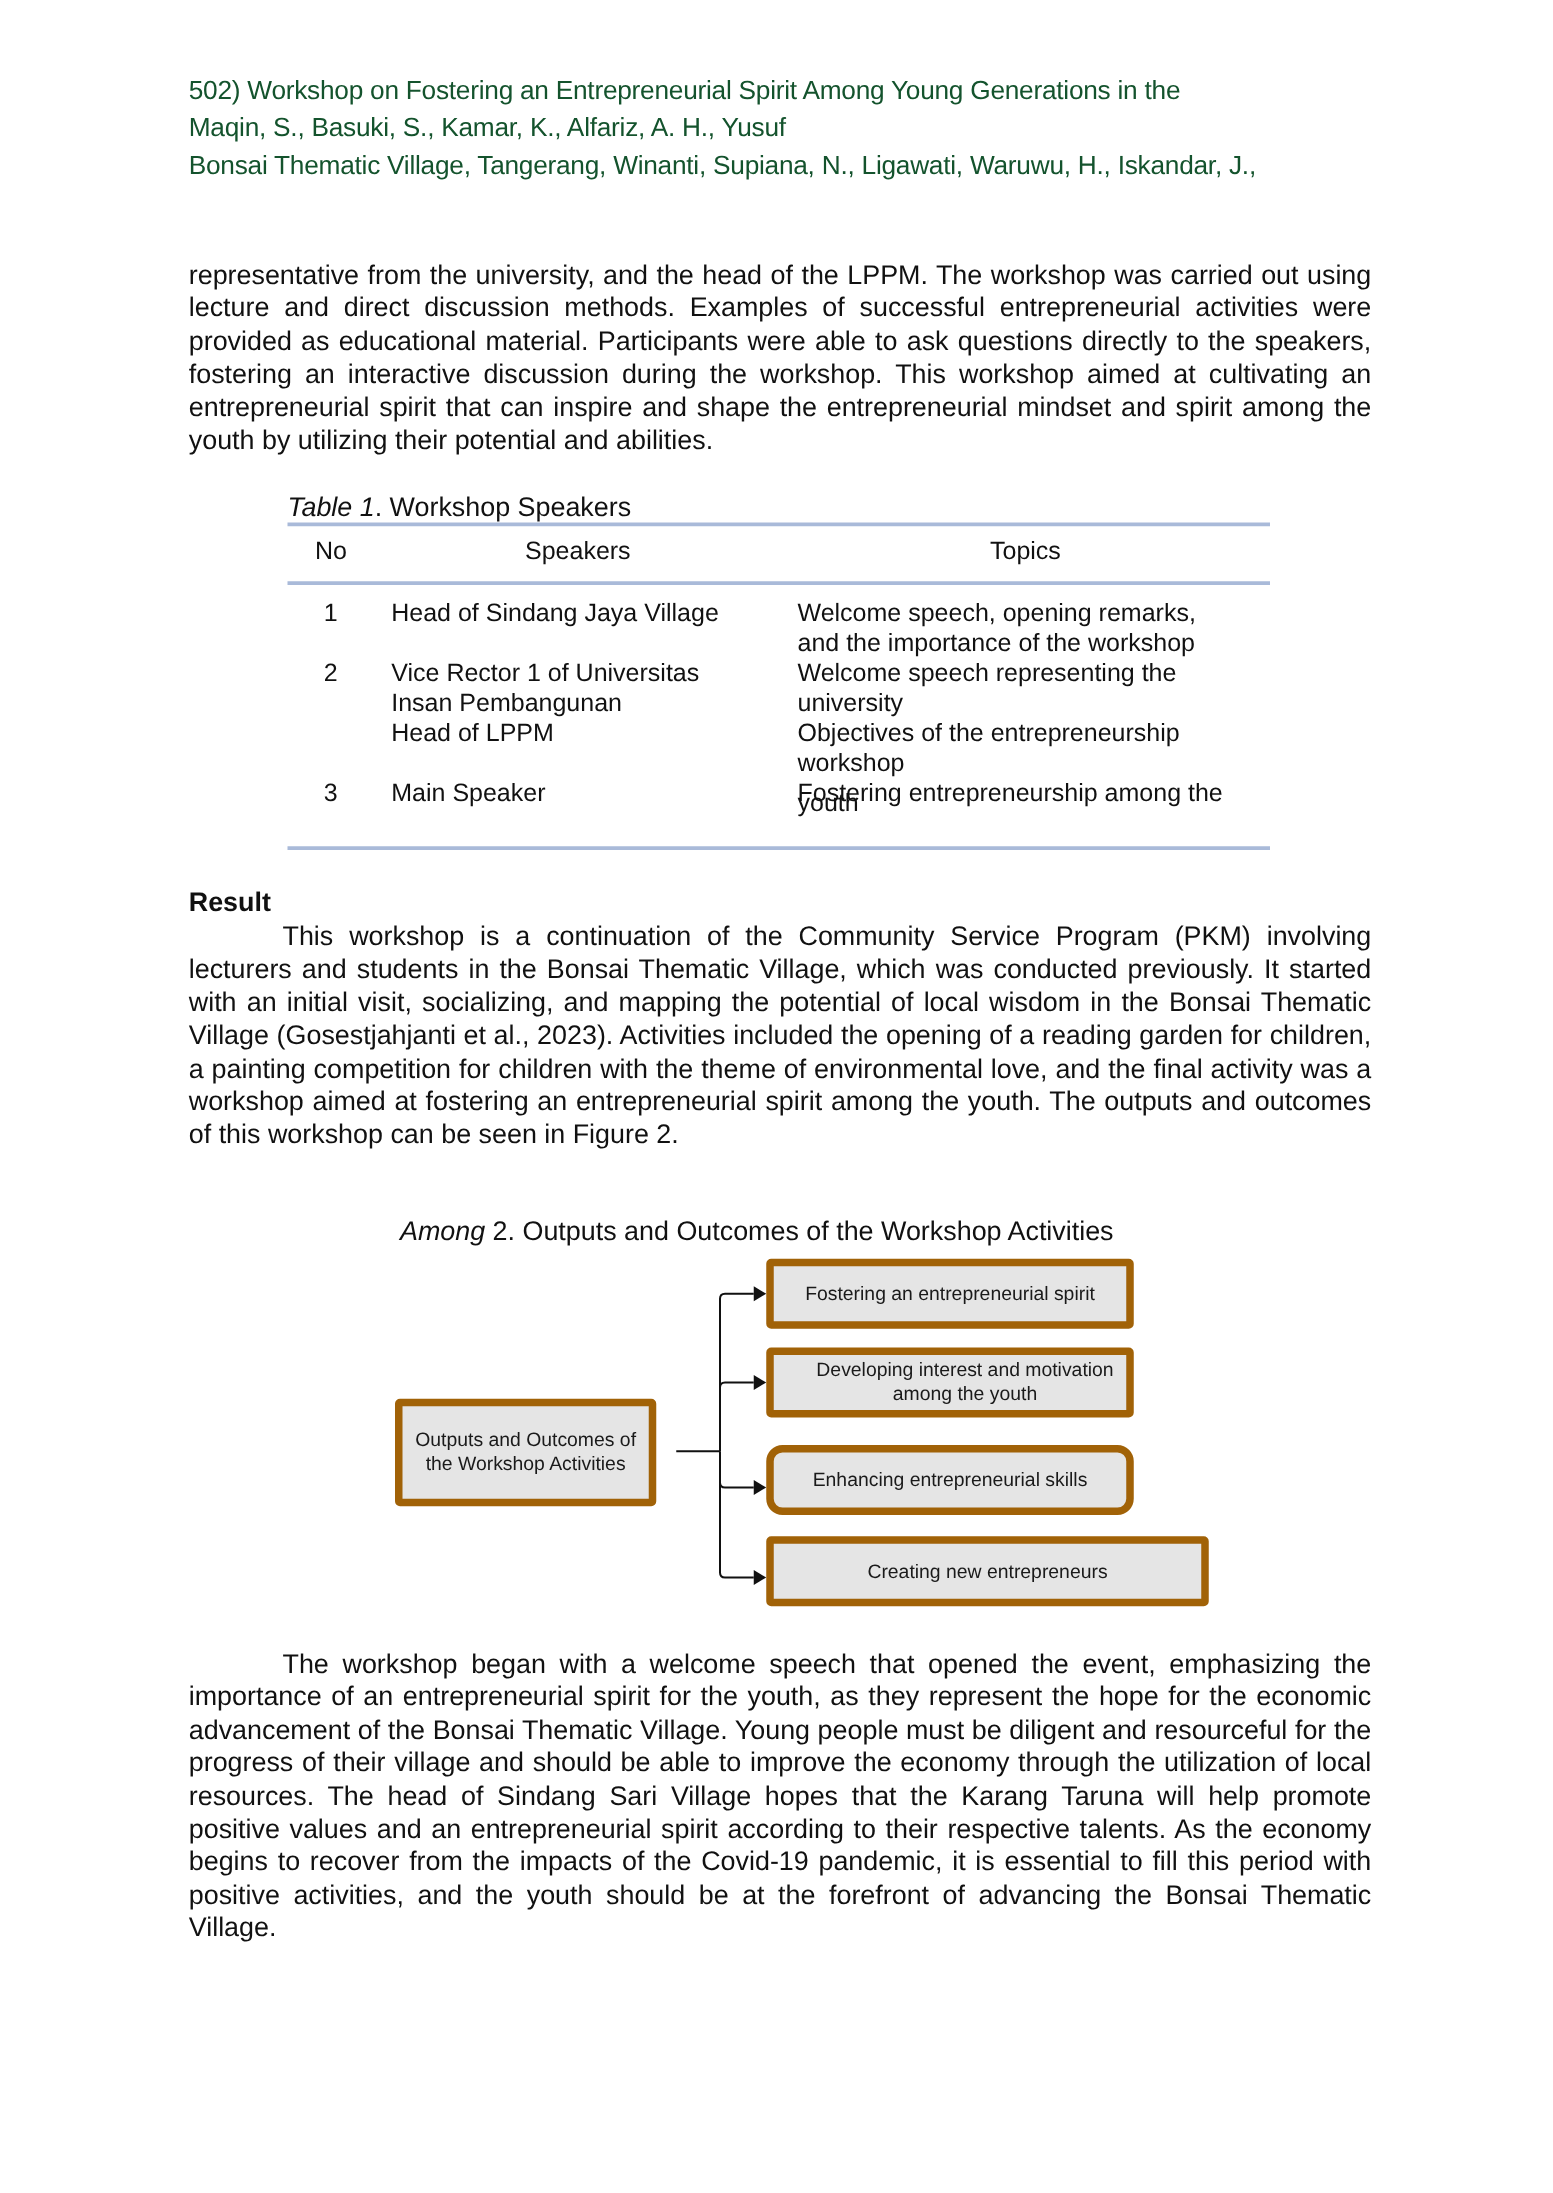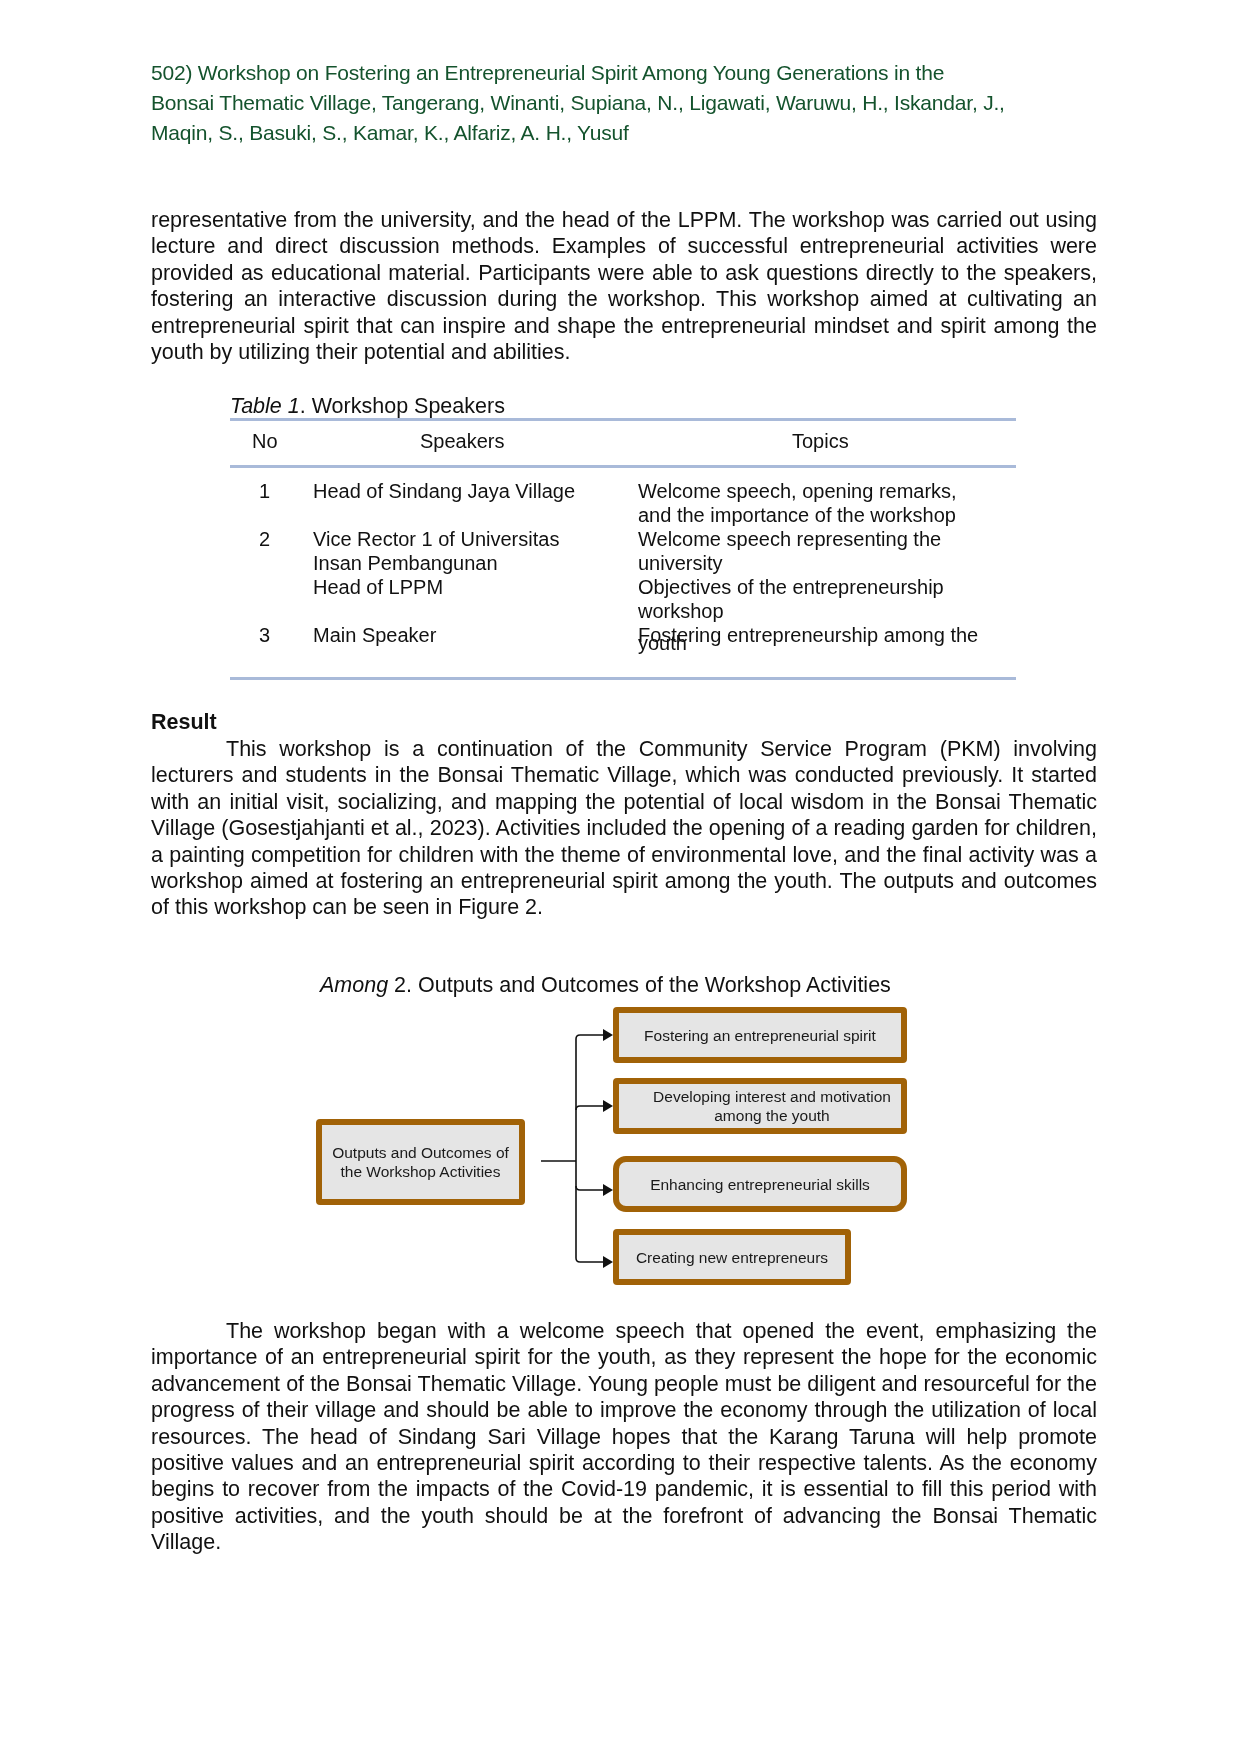--- a/index.html
+++ b/index.html
@@ -16,22 +16,22 @@
   #p2 { top: 736px; }
   .fig-caption { position: absolute; left: 320px; top: 973px; font-family: "Liberation Sans", sans-serif; font-size: 21.5px; }
   .node { position: absolute; background: #e5e5e5; border: 6px solid #a16207; border-radius: 4px; box-sizing: border-box; display: flex; align-items: center; justify-content: center; text-align: center; font-family: "Liberation Sans", sans-serif; font-size: 15.5px; line-height: 19px; color: #1a1a1a; }
   #p3 { top: 1318px; }
 </style>
 </head>
 <body>
 
 <div class="header">
   <div>502) Workshop on Fostering an Entrepreneurial Spirit Among Young Generations in the</div>
+  <div>Maqin, S., Basuki, S., Kamar, K., Alfariz, A. H., Yusuf</div>
   <div>Bonsai Thematic Village, Tangerang, Winanti, Supiana, N., Ligawati, Waruwu, H., Iskandar, J.,</div>
-  <div>Maqin, S., Basuki, S., Kamar, K., Alfariz, A. H., Yusuf</div>
 </div>
 
 <div class="para" id="p1">representative from the university, and the head of the LPPM. The workshop was carried out using lecture and direct discussion methods. Examples of successful entrepreneurial activities were provided as educational material. Participants were able to ask questions directly to the speakers, fostering an interactive discussion during the workshop. This workshop aimed at cultivating an entrepreneurial spirit that can inspire and shape the entrepreneurial mindset and spirit among the youth by utilizing their potential and abilities.</div>
 
 <div class="table-caption"><i>Table 1</i><span>. Workshop Speakers</span></div>
 <div class="tbl-line" style="top:418px;"></div>
 <div class="tbl-cell" style="left:252px; top:429px;">No</div>
 <div class="tbl-cell" style="left:420px; top:429px;">Speakers</div>
 <div class="tbl-cell" style="left:792px; top:429px;">Topics</div>
 <div class="tbl-line" style="top:465px;"></div>
@@ -94,17 +94,17 @@
 </div>
 <div class="node" style="left:613px; top:1078px; width:294px; height:56px;padding-left:24px;">
   <div>
     <div>Developing interest and motivation</div>
     <div>among the youth</div>
   </div>
 </div>
 <div class="node" style="left:613px; top:1156px; width:294px; height:56px;border-radius:13px;">
   <div>Enhancing entrepreneurial skills</div>
 </div>
-<div class="node" style="left:613px; top:1229px; width:238px; height:56px;">
+<div class="node" style="left:613px; top:1229px; width:354px; height:56px;">
   <div>Creating new entrepreneurs</div>
 </div>
 
 <div class="para indent" id="p3">The workshop began with a welcome speech that opened the event, emphasizing the importance of an entrepreneurial spirit for the youth, as they represent the hope for the economic advancement of the Bonsai Thematic Village. Young people must be diligent and resourceful for the progress of their village and should be able to improve the economy through the utilization of local resources. The head of Sindang Sari Village hopes that the Karang Taruna will help promote positive values and an entrepreneurial spirit according to their respective talents. As the economy begins to recover from the impacts of the Covid-19 pandemic, it is essential to fill this period with positive activities, and the youth should be at the forefront of advancing the Bonsai Thematic Village.</div>
 
 </body></html>

